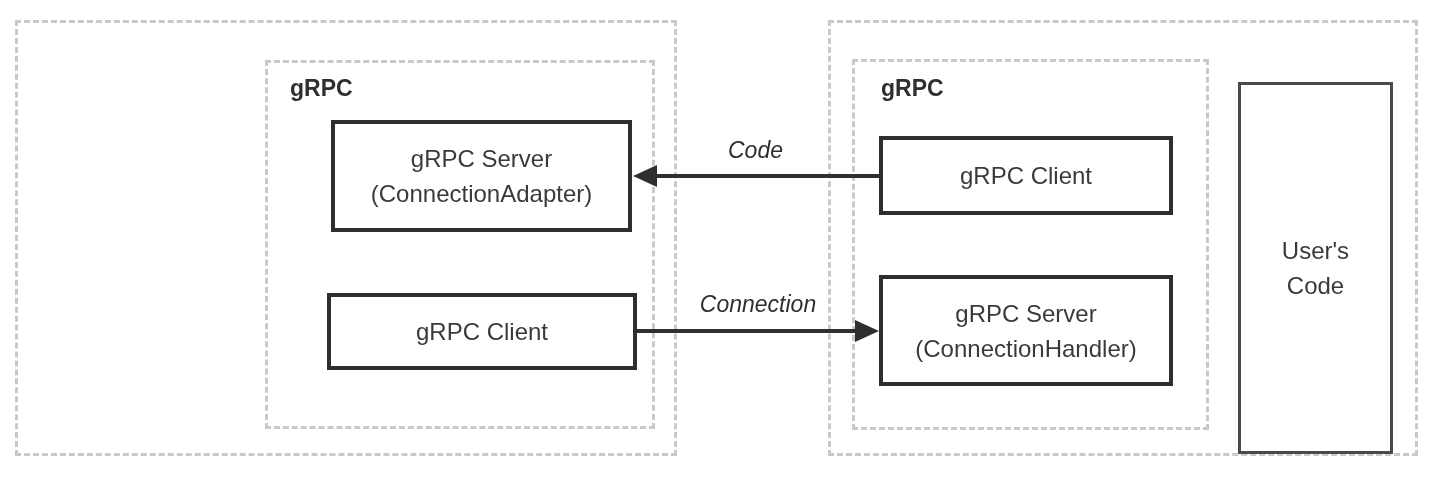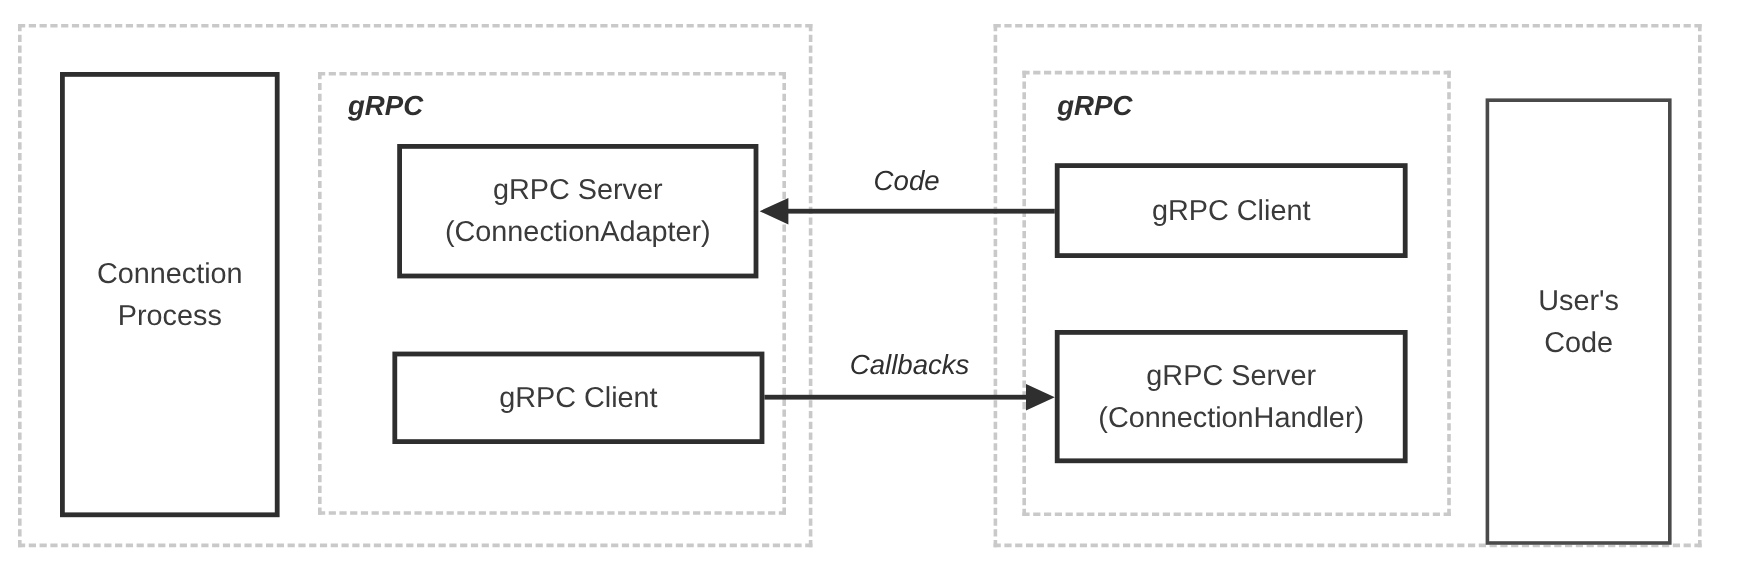--- a/index.html
+++ b/index.html
@@ -38,21 +38,20 @@
   .box-label {
     font-size: 24px;
     line-height: 35px;
     color: var(--text, #3a3a3a);
     text-align: center;
     white-space: pre-line;
   }
   .group-label {
     position: absolute;
     font-size: 23px;
-    font-style: italic;
     font-weight: bold;
     color: var(--text-dark, #2f2f2f);
   }
   .arrow-line {
     position: absolute;
     height: 4px;
     background: var(--arrow, #2f2f2f);
   }
   .arrowhead-left {
     position: absolute;
@@ -78,24 +77,20 @@
     text-align: center;
   }
 </style>
 </head>
 <body>
 
 <div class="canvas">
 
   <div class="dashed-box" style="left:15px; top:20px; width:662px; height:436px;"></div>
 
-  <div class="solid-box" style="left:50px; top:60px; width:183px; height:371px;">
-    <div class="box-label">Connection
-Process</div>
-  </div>
 
   <div class="dashed-box" style="left:265px; top:60px; width:390px; height:369px;">
     <div class="group-label" style="left:22px; top:12px;">gRPC</div>
   </div>
 
   <div class="solid-box" style="left:331px; top:120px; width:301px; height:112px;">
     <div class="box-label">gRPC Server
 (ConnectionAdapter)</div>
   </div>
 
@@ -123,18 +118,18 @@
 Code</div>
   </div>
 
   <div>
     <div class="arrow-label" style="left:632px; top:137px; width:247px;">Code</div>
     <div class="arrow-line" style="left:655px; top:174px; width:224px;"></div>
     <div class="arrowhead-left" style="left:633px; top:165px;"></div>
   </div>
 
   <div>
-    <div class="arrow-label" style="left:637px; top:291px; width:242px;">Callbacks</div>
+    <div class="arrow-label" style="left:637px; top:291px; width:242px;">Connection</div>
     <div class="arrow-line" style="left:637px; top:329px; width:220px;"></div>
     <div class="arrowhead-right" style="left:855px; top:320px;"></div>
   </div>
 
 </div>
 
 </body></html>

